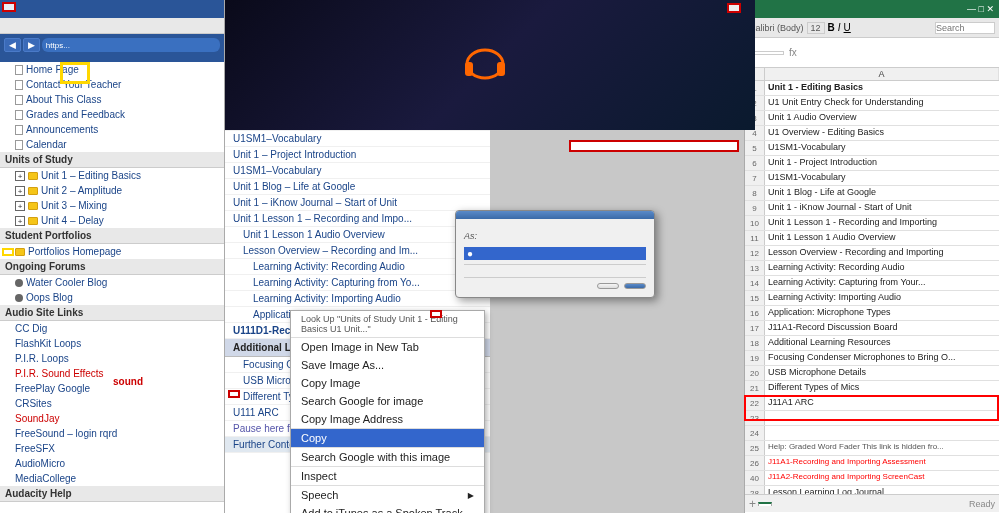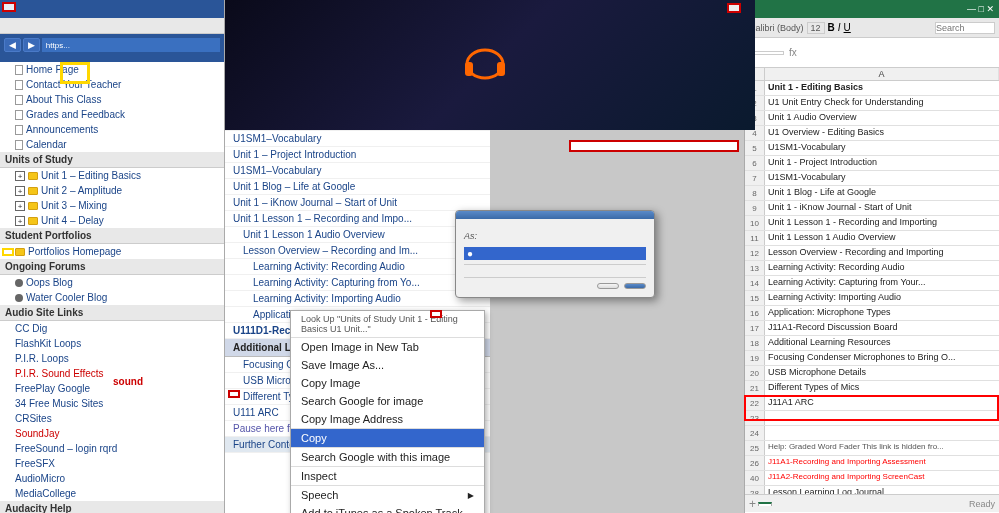--- a/index.html
+++ b/index.html
@@ -552,21 +552,21 @@
   <div class="bb-titlebar">
     <span></span>
   </div>
   <div class="bb-addressbar">
     <span style="color:#1a4488;"></span>
   </div>
 
   <div class="bb-nav-area">
     <button class="bb-nav-btn">◀</button>
     <button class="bb-nav-btn">▶</button>
-    <div style="flex:1; background:#3a70c0; height:14px; border-radius:0; display:flex;align-items:center;padding:0 4px;">
+    <div style="flex:1; background:#3a70c0; height:14px; border-radius:6px; display:flex;align-items:center;padding:0 4px;">
       <span style="color:white;font-size:8px;">https...</span>
     </div>
   </div>
 
   <div class="bb-content">
 
     <div class="bb-sidebar-header">
       <div style="font-size:9px;line-height:1.3;"></div>
     </div>
 
@@ -620,36 +620,35 @@
 
     <div class="bb-section-title">Student Portfolios</div>
     <div class="bb-item indent1">
       <span class="bb-folder-icon"></span>
       Portfolios Homepage
     </div>
 
     <div class="bb-section-title">Ongoing Forums</div>
     <div class="bb-item indent1">
       <span class="bb-circle-icon"></span>
-      Oops Blog
+      Water Cooler Blog
     </div>
     <div class="bb-item indent1">
       <span class="bb-circle-icon"></span>
-      Water Cooler Blog
+      Oops Blog
     </div>
 
     <div class="bb-section-title">Audio Site Links</div>
     <div class="bb-item indent1">CC Dig</div>
     <div class="bb-item indent1">FlashKit Loops</div>
     <div class="bb-item indent1">P.I.R. Loops</div>
     <div class="bb-item indent1">
       <span style="color:#c00;">P.I.R. Sound Effects</span>
     </div>
     <div class="bb-item indent1">FreePlay Google</div>
-    <div class="bb-item indent1">34 Free Music Sites</div>
     <div class="bb-item indent1">CRSites</div>
     <div class="bb-item indent1">
       <span style="color:#c00;">SoundJay</span>
     </div>
     <div class="bb-item indent1">FreeSound – login rqrd</div>
     <div class="bb-item indent1">FreeSFX</div>
     <div class="bb-item indent1">AudioMicro</div>
     <div class="bb-item indent1">MediaCollege</div>
 
     <div class="bb-section-title">Audacity Help</div>

